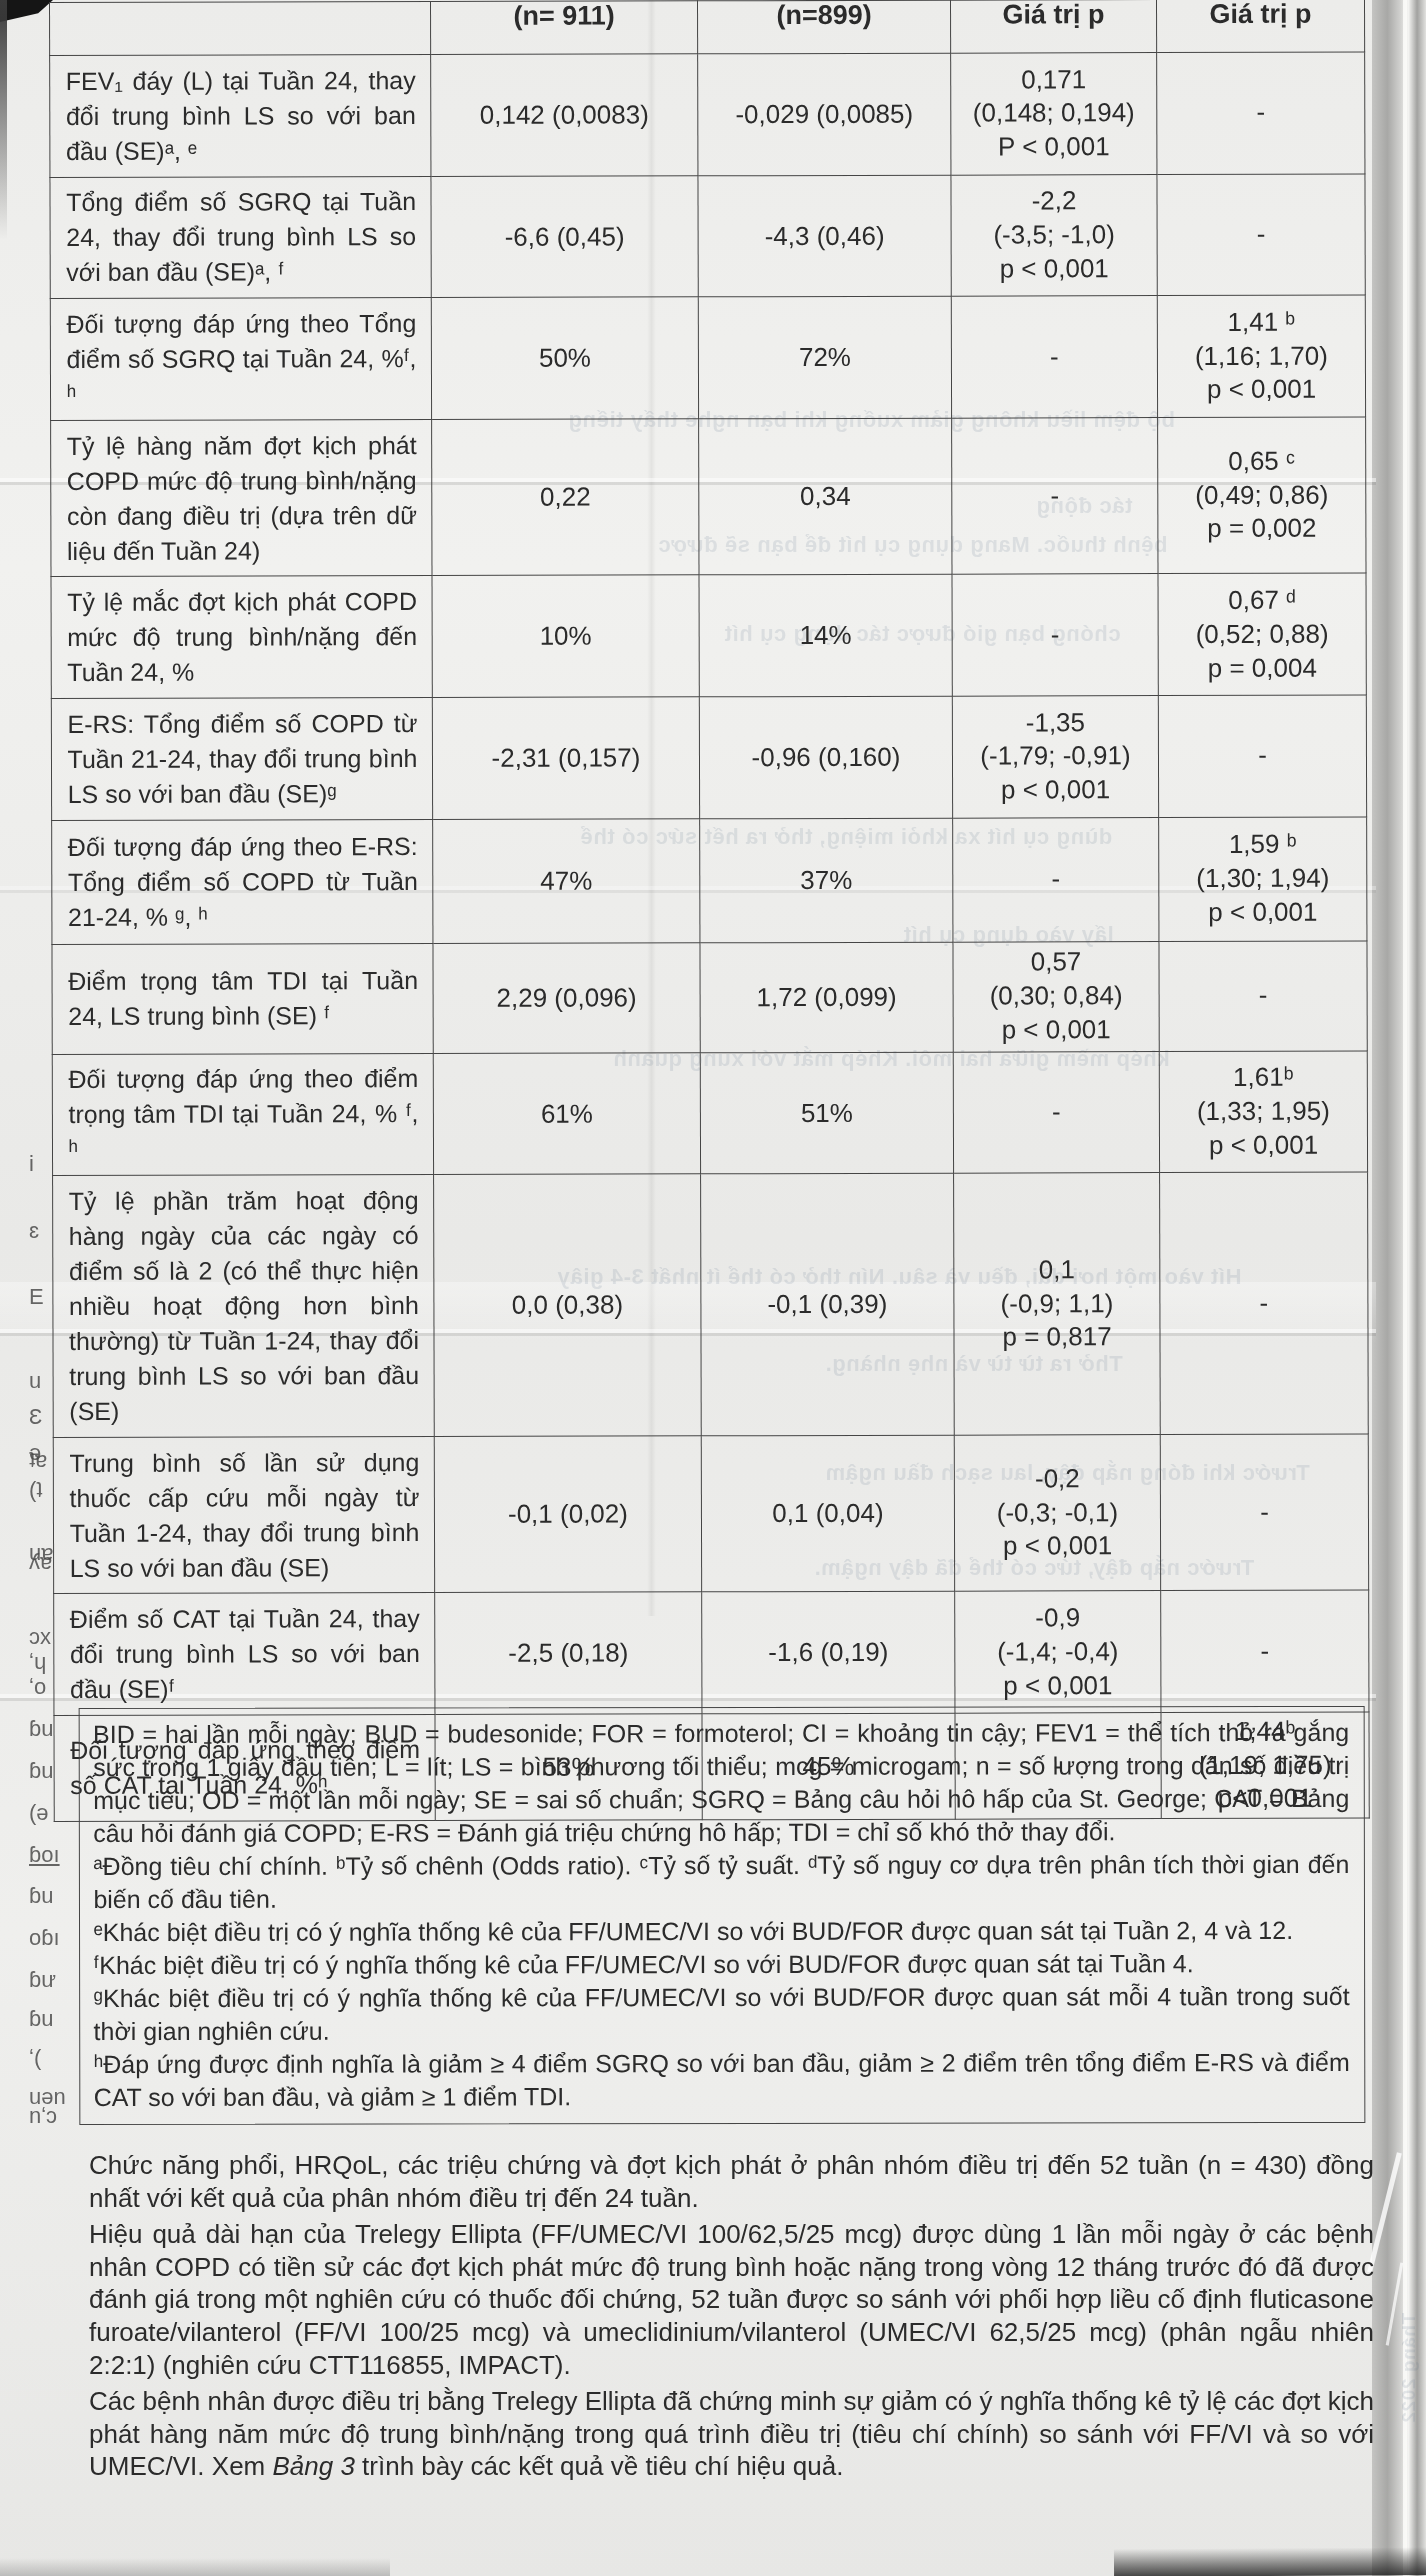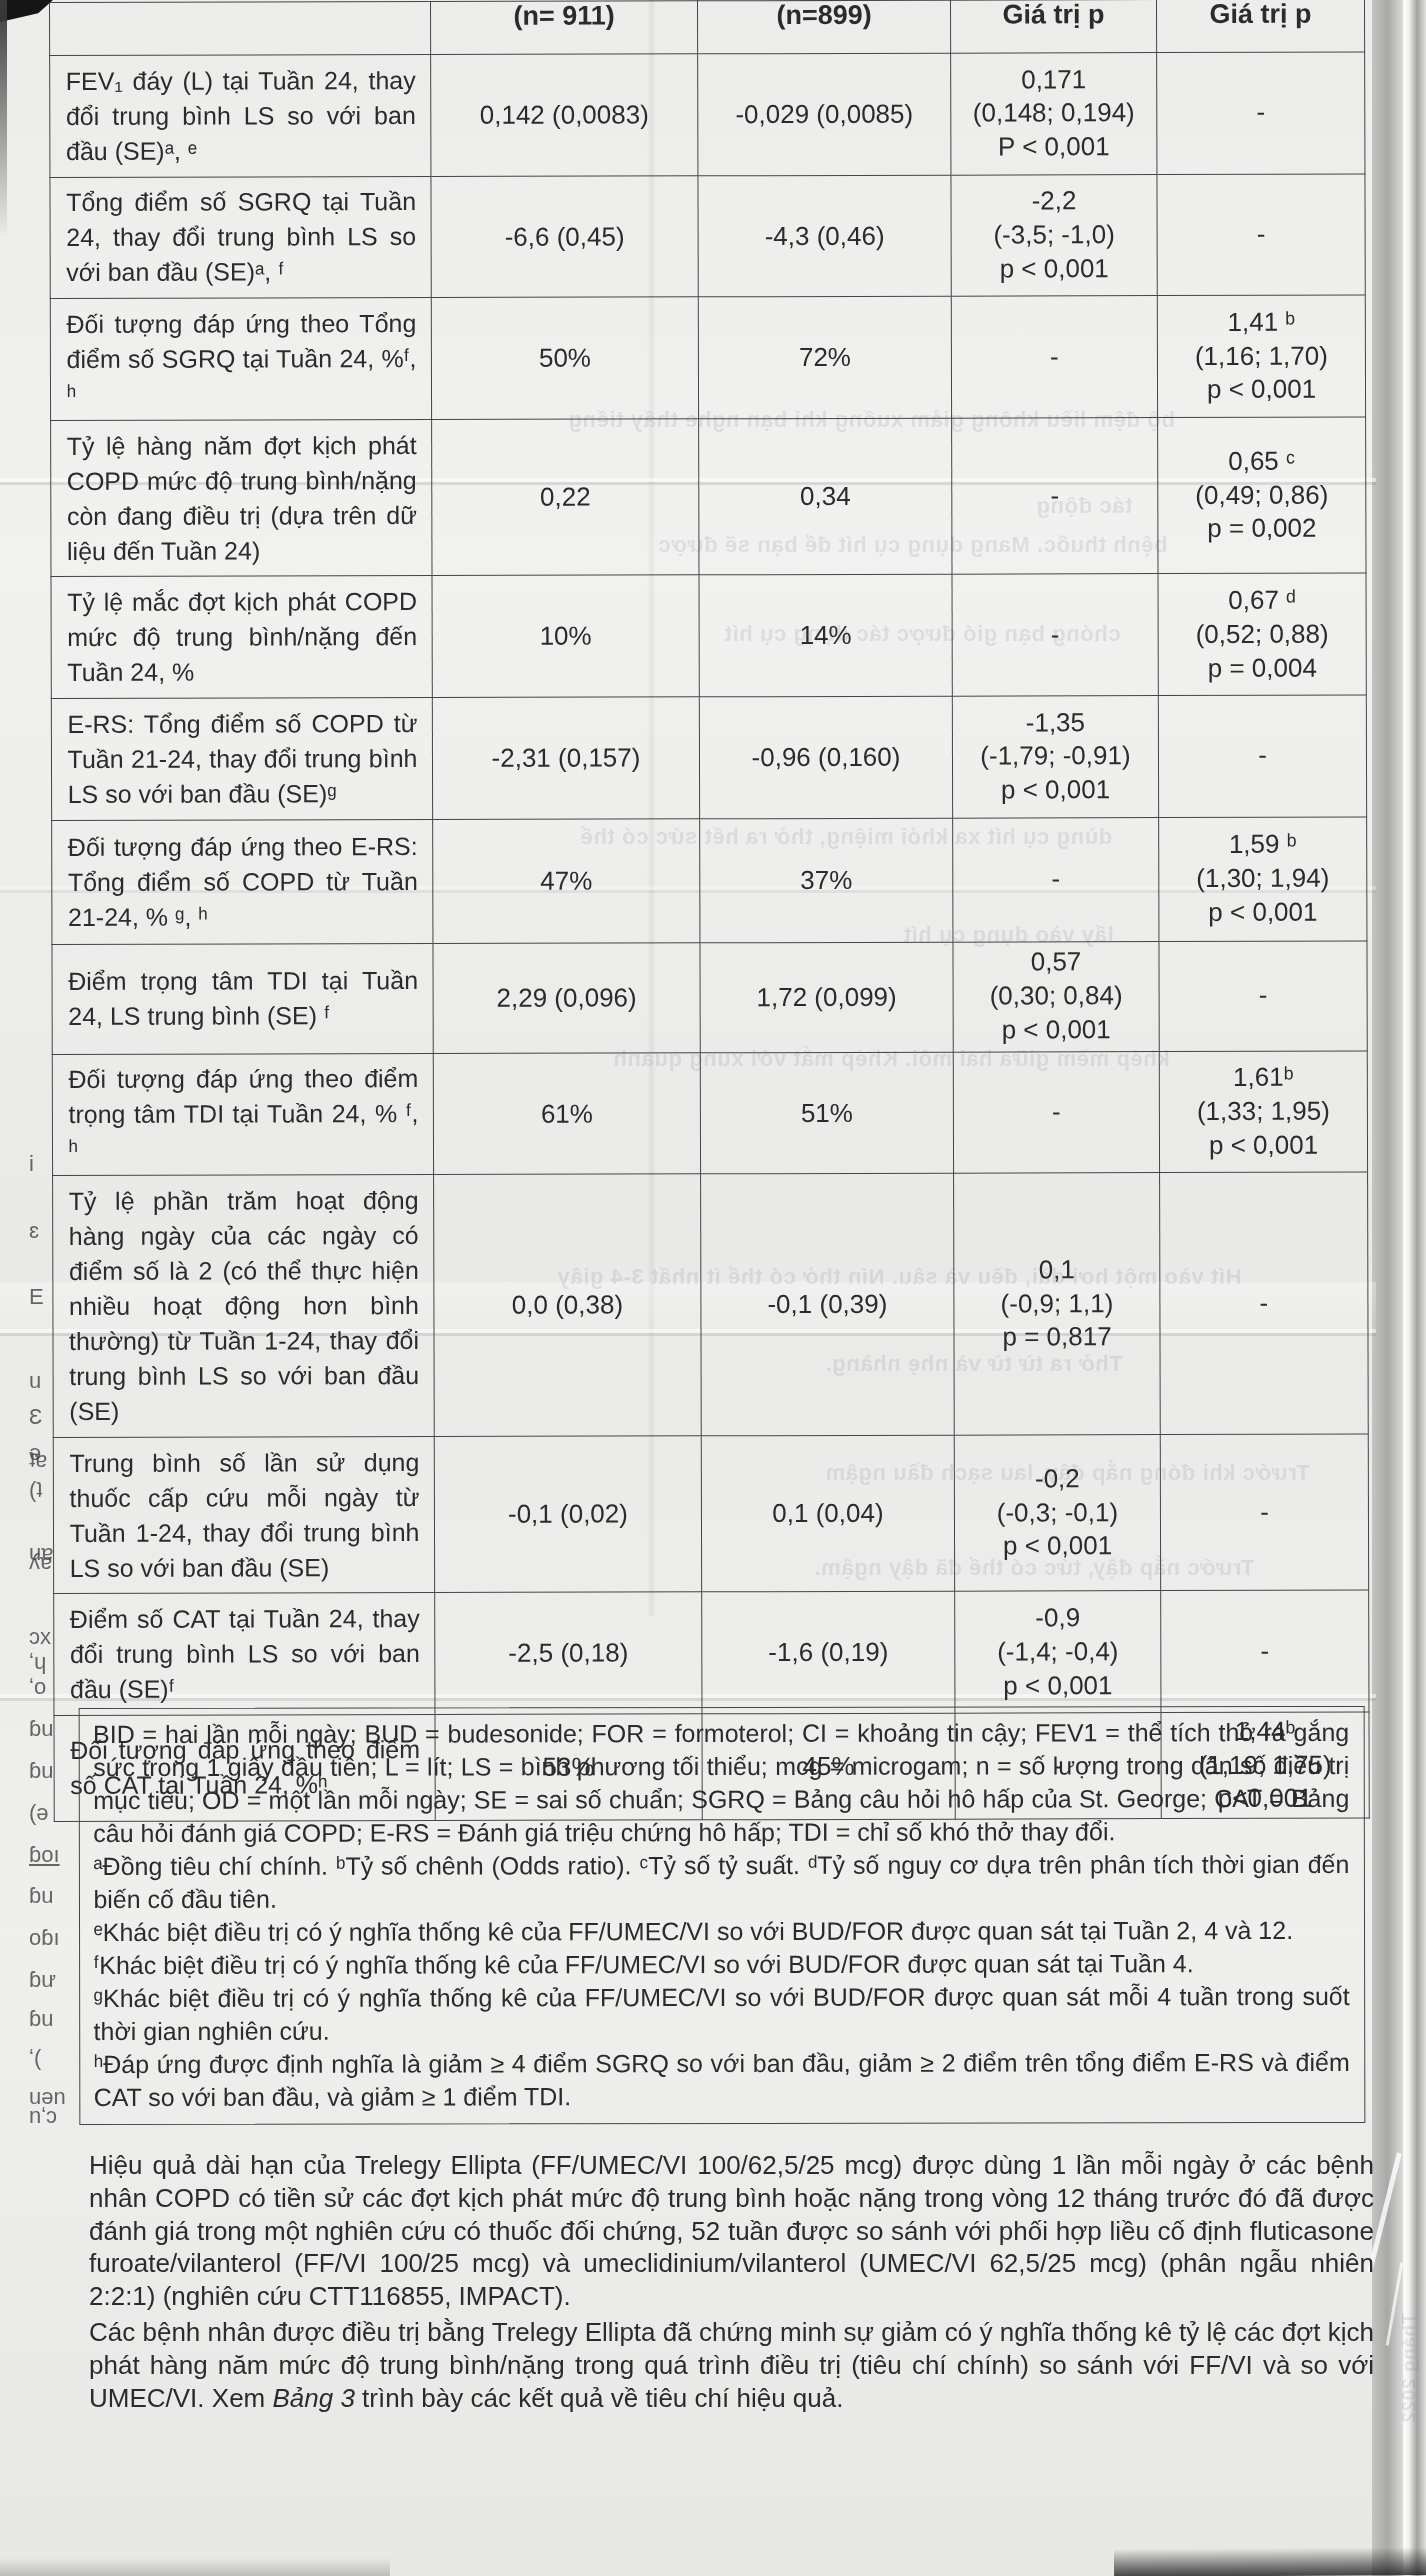--- a/index.html
+++ b/index.html
@@ -253,16 +253,17 @@
 <div class="fnbox">
   <div>BID = hai lần mỗi ngày; BUD = budesonide; FOR = formoterol; CI = khoảng tin cậy; FEV1 = thể tích thở ra gắng sức trong 1 giây đầu tiên; L = lít; LS = bình phương tối thiểu; mcg = microgam; n = số lượng trong dân số điều trị mục tiêu; OD = một lần mỗi ngày; SE = sai số chuẩn; SGRQ = Bảng câu hỏi hô hấp của St. George; CAT = Bảng câu hỏi đánh giá COPD; E-RS = Đánh giá triệu chứng hô hấp; TDI = chỉ số khó thở thay đổi.</div>
   <div>ᵃĐồng tiêu chí chính. ᵇTỷ số chênh (Odds ratio). ᶜTỷ số tỷ suất. ᵈTỷ số nguy cơ dựa trên phân tích thời gian đến biến cố đầu tiên.</div>
   <div>ᵉKhác biệt điều trị có ý nghĩa thống kê của FF/UMEC/VI so với BUD/FOR được quan sát tại Tuần 2, 4 và 12.</div>
   <div>ᶠKhác biệt điều trị có ý nghĩa thống kê của FF/UMEC/VI so với BUD/FOR được quan sát tại Tuần 4.</div>
   <div>ᵍKhác biệt điều trị có ý nghĩa thống kê của FF/UMEC/VI so với BUD/FOR được quan sát mỗi 4 tuần trong suốt thời gian nghiên cứu.</div>
   <div>ʰĐáp ứng được định nghĩa là giảm ≥ 4 điểm SGRQ so với ban đầu, giảm ≥ 2 điểm trên tổng điểm E-RS và điểm CAT so với ban đầu, và giảm ≥ 1 điểm TDI.</div>
 </div>
 
 <div class="bottomtext">
+  <p>Chức năng phổi, HRQoL, các triệu chứng và đợt kịch phát ở phân nhóm điều trị đến 52 tuần (n = 430) đồng nhất với kết quả của phân nhóm điều trị đến 24 tuần.</p>
   <p>Hiệu quả dài hạn của Trelegy Ellipta (FF/UMEC/VI 100/62,5/25 mcg) được dùng 1 lần mỗi ngày ở các bệnh nhân COPD có tiền sử các đợt kịch phát mức độ trung bình hoặc nặng trong vòng 12 tháng trước đó đã được đánh giá trong một nghiên cứu có thuốc đối chứng, 52 tuần được so sánh với phối hợp liều cố định fluticasone furoate/vilanterol (FF/VI 100/25 mcg) và umeclidinium/vilanterol (UMEC/VI 62,5/25 mcg) (phân ngẫu nhiên 2:2:1) (nghiên cứu CTT116855, IMPACT).</p>
   <p><span>Các bệnh nhân được điều trị bằng Trelegy Ellipta đã chứng minh sự giảm có ý nghĩa thống kê tỷ lệ các đợt kịch phát hàng năm mức độ trung bình/nặng trong quá trình điều trị (tiêu chí chính) so sánh với FF/VI và so với UMEC/VI. Xem </span><span class="it">Bảng 3</span><span> trình bày các kết quả về tiêu chí hiệu quả.</span></p>
 </div>
 
 
 </body></html>

